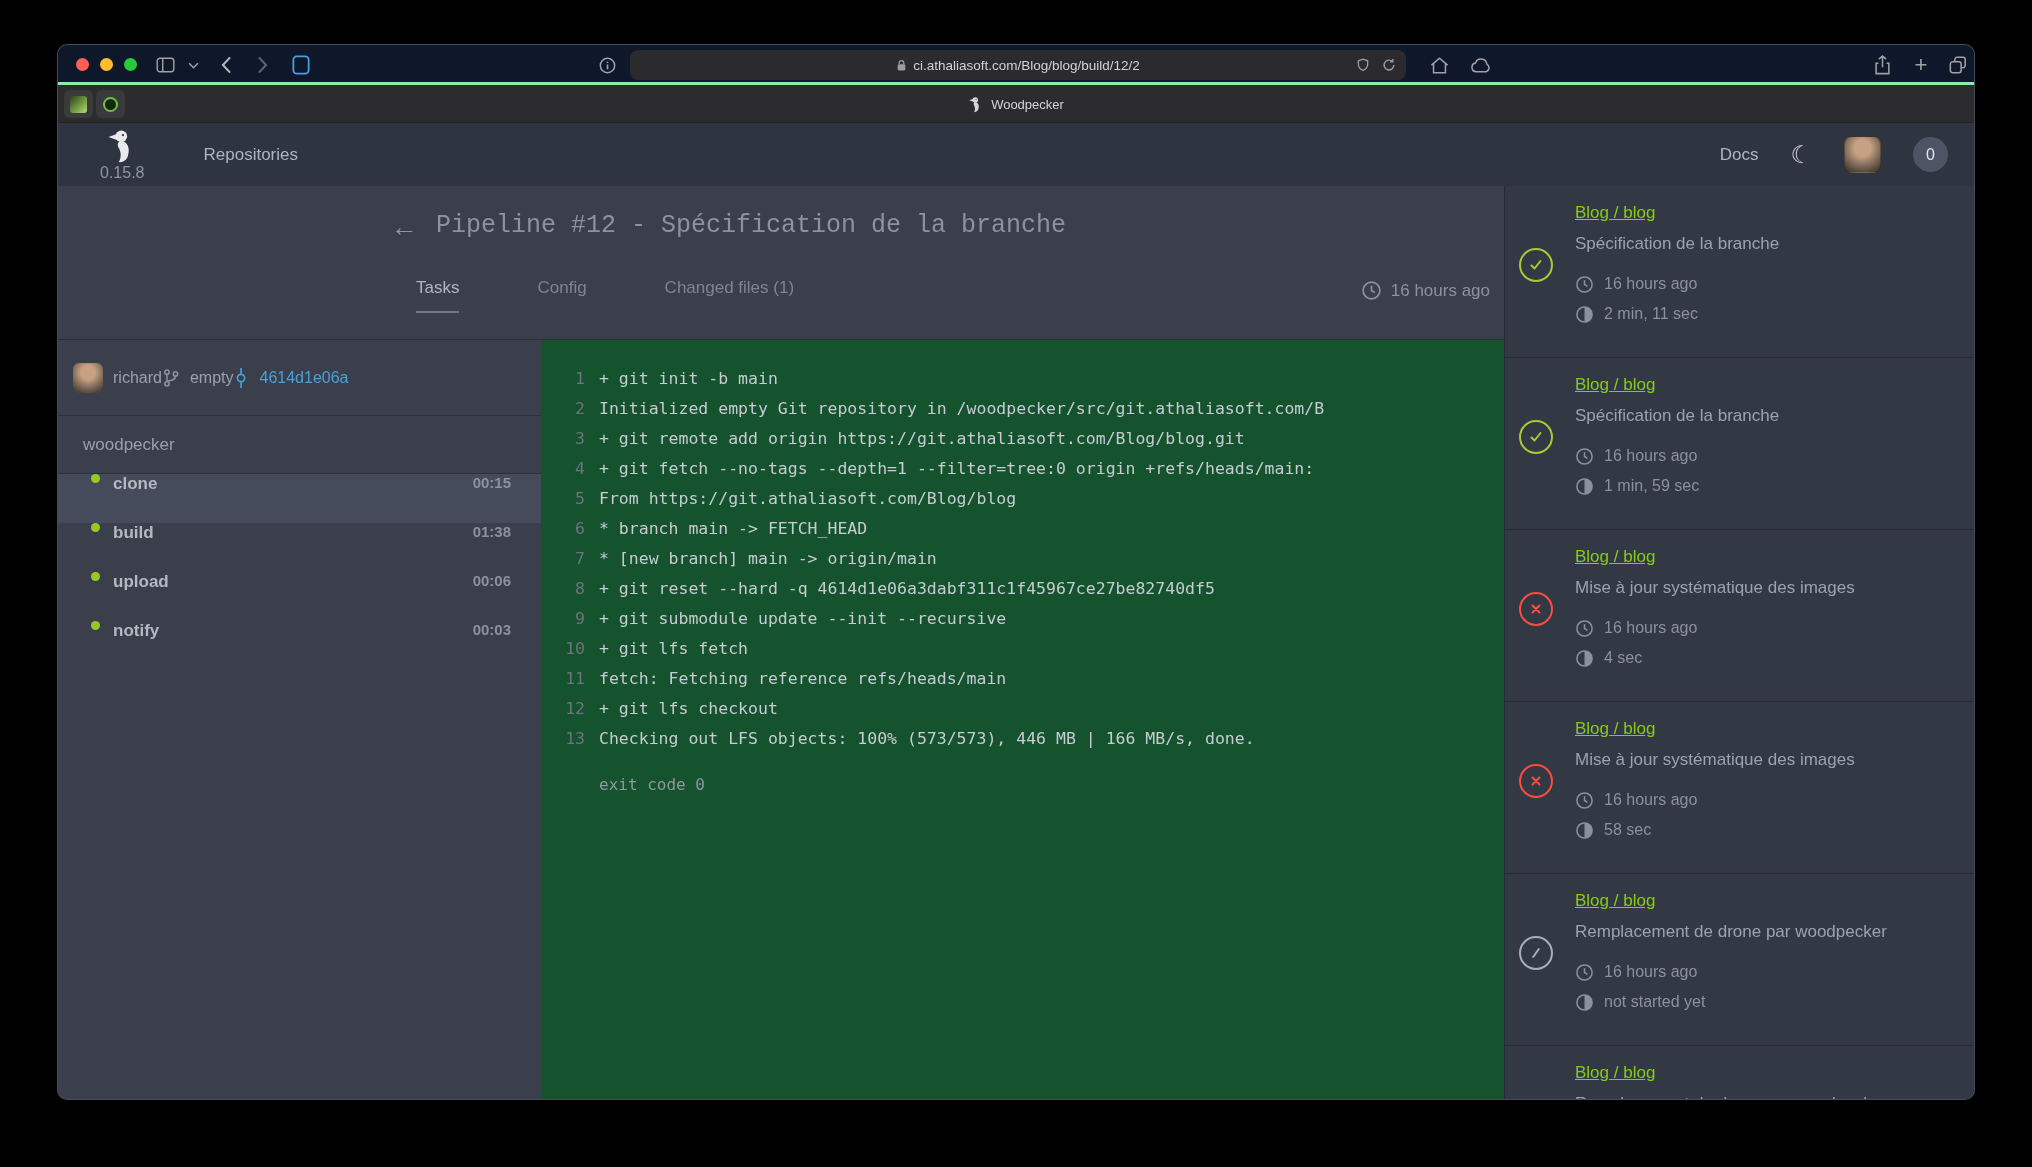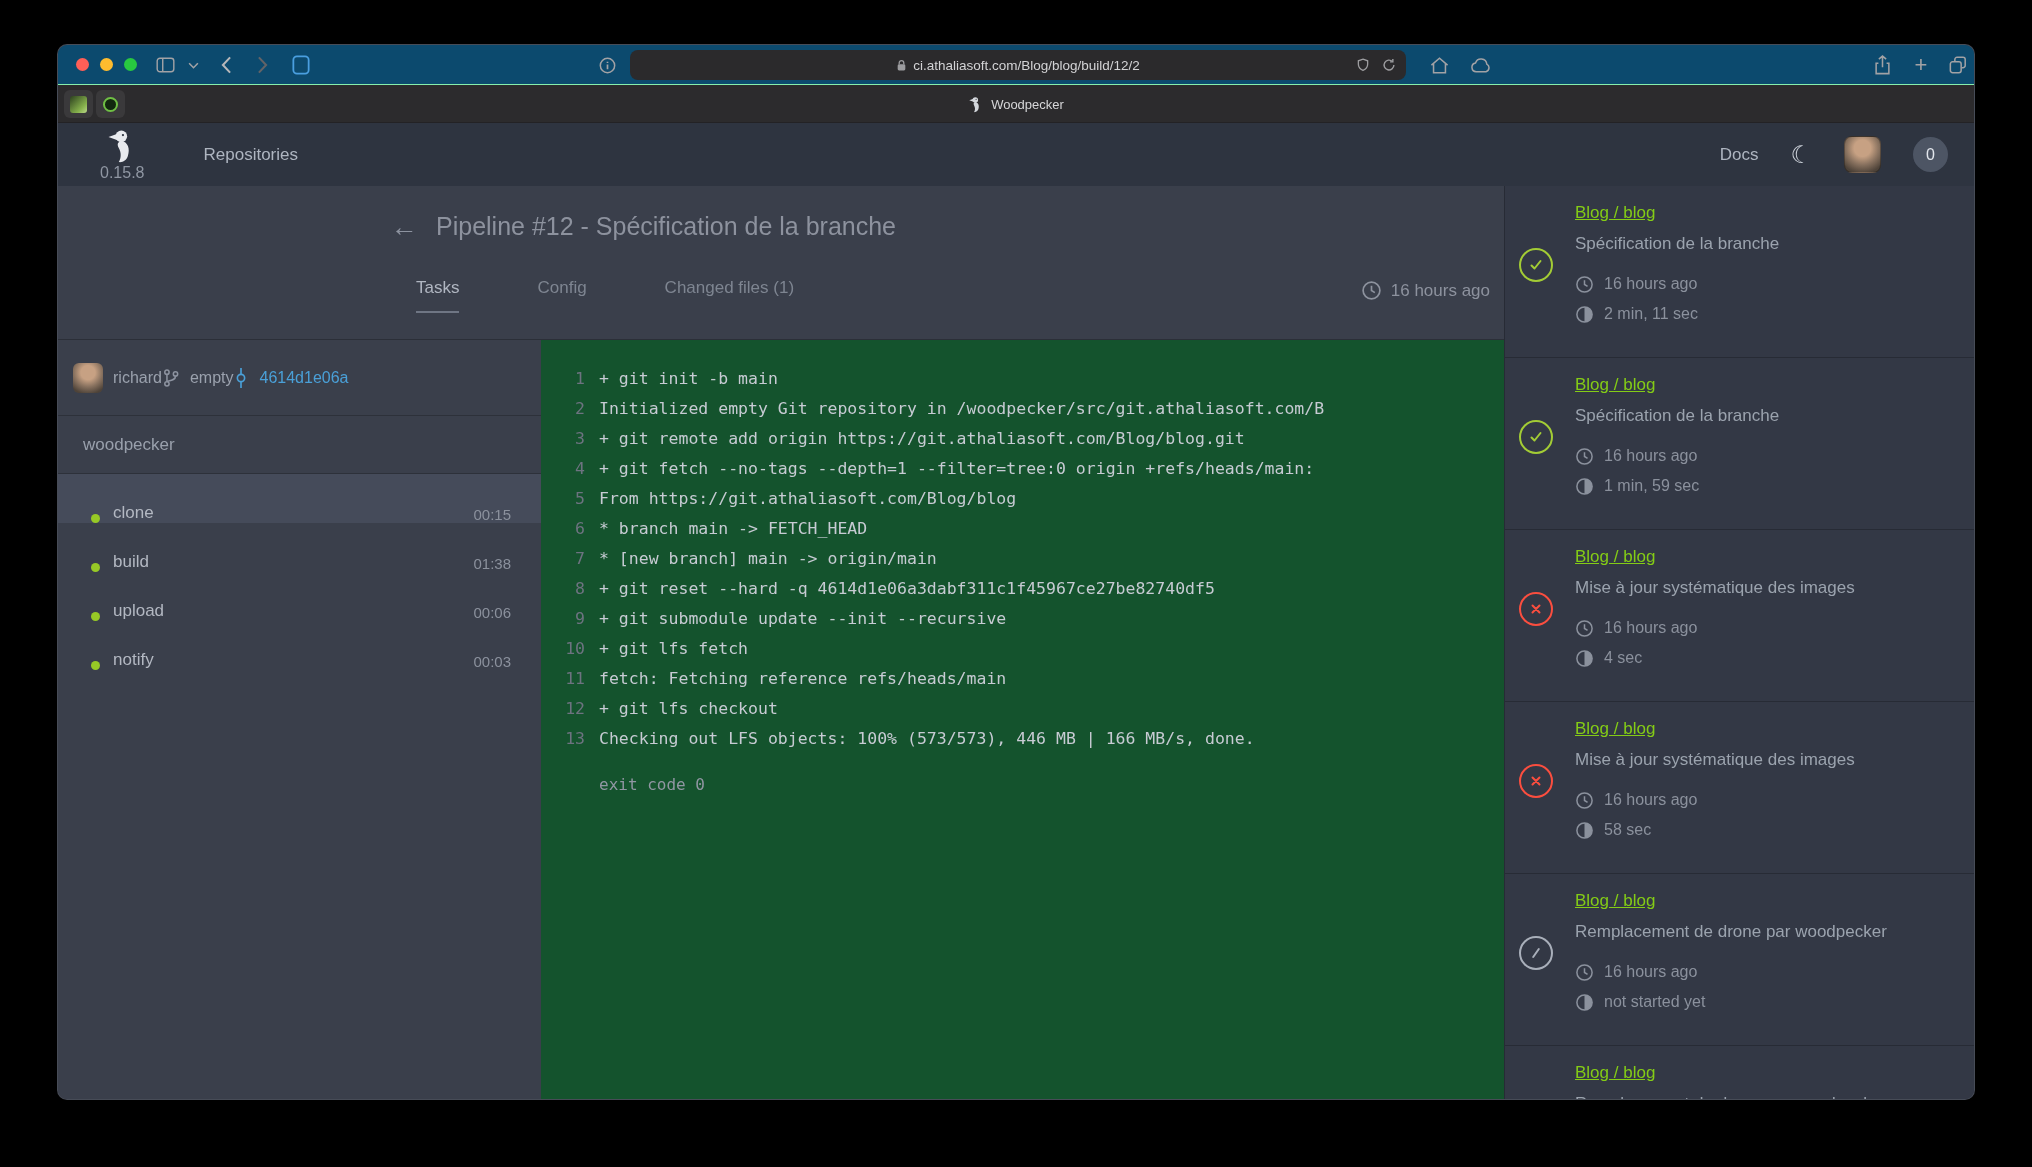--- a/index.html
+++ b/index.html
@@ -5,21 +5,21 @@
   * { margin:0; padding:0; box-sizing:border-box; }
   html,body { width:2032px; height:1167px; background:#000; overflow:hidden;
               font-family:"Liberation Sans","DejaVu Sans",sans-serif; }
 
   .window { position:absolute; left:57px; top:44px; width:1918px; height:1056px;
             border-radius:10px; overflow:hidden; background:#3a3f4b;
             box-shadow:0 25px 70px rgba(0,0,0,.65); border:1px solid rgba(255,255,255,.07);
             display:flex; flex-direction:column; }
 
   
-  .toolbar { position:relative; height:40px; flex:0 0 40px; background:#0c4a6e; border-bottom:1px solid #86efac; }
+  .toolbar { position:relative; height:40px; flex:0 0 40px; background:#0f172a; border-bottom:3px solid #86efac; }
   .lights { position:absolute; left:18px; top:13px; display:flex; gap:11px; }
   .light { width:13px; height:13px; border-radius:50%; }
   .light.red{background:#ff5f57}.light.yellow{background:#febc2e}.light.green{background:#28c840}
   .tbtn { position:absolute; top:0; height:40px; display:flex; align-items:center; justify-content:center; color:#a2a2a5; }
   .tbtn.dim { color:#636367; }
   .tbtn svg { display:block; }
   .url-field { position:absolute; left:572px; top:5px; width:776px; height:30px; border-radius:8px;
                background:#2b2a2c; display:flex; align-items:center; justify-content:center;
                color:#d3d3d5; font-size:13.5px; }
   .url-field .lock { color:#9c9c9f; margin-right:6px; display:flex; }
@@ -52,21 +52,21 @@
   .count-badge { width:35px; height:35px; border-radius:50%; background:#4d5564; color:#e2e6ec;
                  display:flex; align-items:center; justify-content:center; font-size:16px; }
 
   
   .main { flex:1; display:flex; min-height:0; }
   .content { width:1446px; flex:0 0 1446px; display:flex; flex-direction:column; min-height:0; }
 
   .build-header { position:relative; height:153px; flex:0 0 153px; }
   .back-btn { position:absolute; left:329px; top:24px; width:34px; height:34px; font-size:27px;
               color:#8d93a0; display:flex; align-items:center; justify-content:center; cursor:pointer; }
-  .build-title { position:absolute; left:378px; top:24px; font-size:25px; line-height:32px; color:#8d929e; font-weight:400; }
+  .build-title { position:absolute; left:378px; top:24px; font-size:25px; line-height:32px; color:#8d929e; font-weight:400;font-family:Liberation Mono, monospace; }
   .view-tabs { position:absolute; left:358px; top:92px; display:flex; gap:78px; }
   .view-tab { font-size:17px; line-height:20px; color:#7e8591; padding-bottom:13px; cursor:pointer; }
   .view-tab.active { color:#b0b6c1; border-bottom:2px solid #6f7684; }
   .header-time { position:absolute; right:14px; top:94px; display:flex; align-items:center; gap:9px;
                  color:#8d929e; font-size:17px; }
   .header-time svg { color:#8d929e; }
 
   .body-row { flex:1; display:flex; min-height:0; border-top:1px solid rgba(0,0,0,.25); }
 
   
@@ -74,21 +74,21 @@
   .meta-row { height:76px; flex:0 0 76px; display:flex; align-items:center; 
               padding:0 20px 0 15px; border-bottom:1px solid rgba(0,0,0,.22); }
   .meta-item { display:flex; align-items:center; gap:10px; color:#9aa1ad; font-size:16px; }
   .meta-avatar { width:30px; height:30px; border-radius:6px;
                  background:radial-gradient(circle at 50% 32%, #c7a183 0 28%, #8a7360 55%, #4e4339 85%); }
   .meta-item svg { color:#8d93a0; display:block; }
   .meta-commit { color:#4aa0d8; cursor:pointer; }
   .meta-commit svg { color:#4aa0d8; }
   .group-label { height:58px; flex:0 0 58px; display:flex; align-items:center; padding-left:25px;
                  color:#99a0ac; font-size:17px; border-bottom:1px solid rgba(0,0,0,.22); }
-  .step-row { height:49px; flex:0 0 49px; display:flex; align-items:flex-end; padding:0 30px 0 33px; cursor:pointer; }
+  .step-row { height:49px; flex:0 0 49px; display:flex; align-items:flex-start; padding:0 30px 0 33px; cursor:pointer;font-weight:bold; }
   .step-row.active { background:#454b5a; }
   .step-dot { width:9px; height:9px; border-radius:50%; background:#97c926; margin-right:13px; flex:0 0 9px; }
   .step-name { flex:1; font-size:17px; color:#b3b8c2; }
   .step-time { font-size:15px; color:#8b919d; }
 
   
   .log-panel { flex:1; background:#14532d; padding-top:24px; overflow:hidden;
                font-family:"DejaVu Sans Mono","Liberation Mono",monospace; counter-reset:ln; }
   .log-line { display:flex; line-height:30px; font-size:16.5px; color:#c7cbd3; white-space:pre; }
   .log-line .ln { counter-increment:ln; flex:0 0 44px; width:44px; text-align:right; margin-right:14px; color:#6d7380; }

